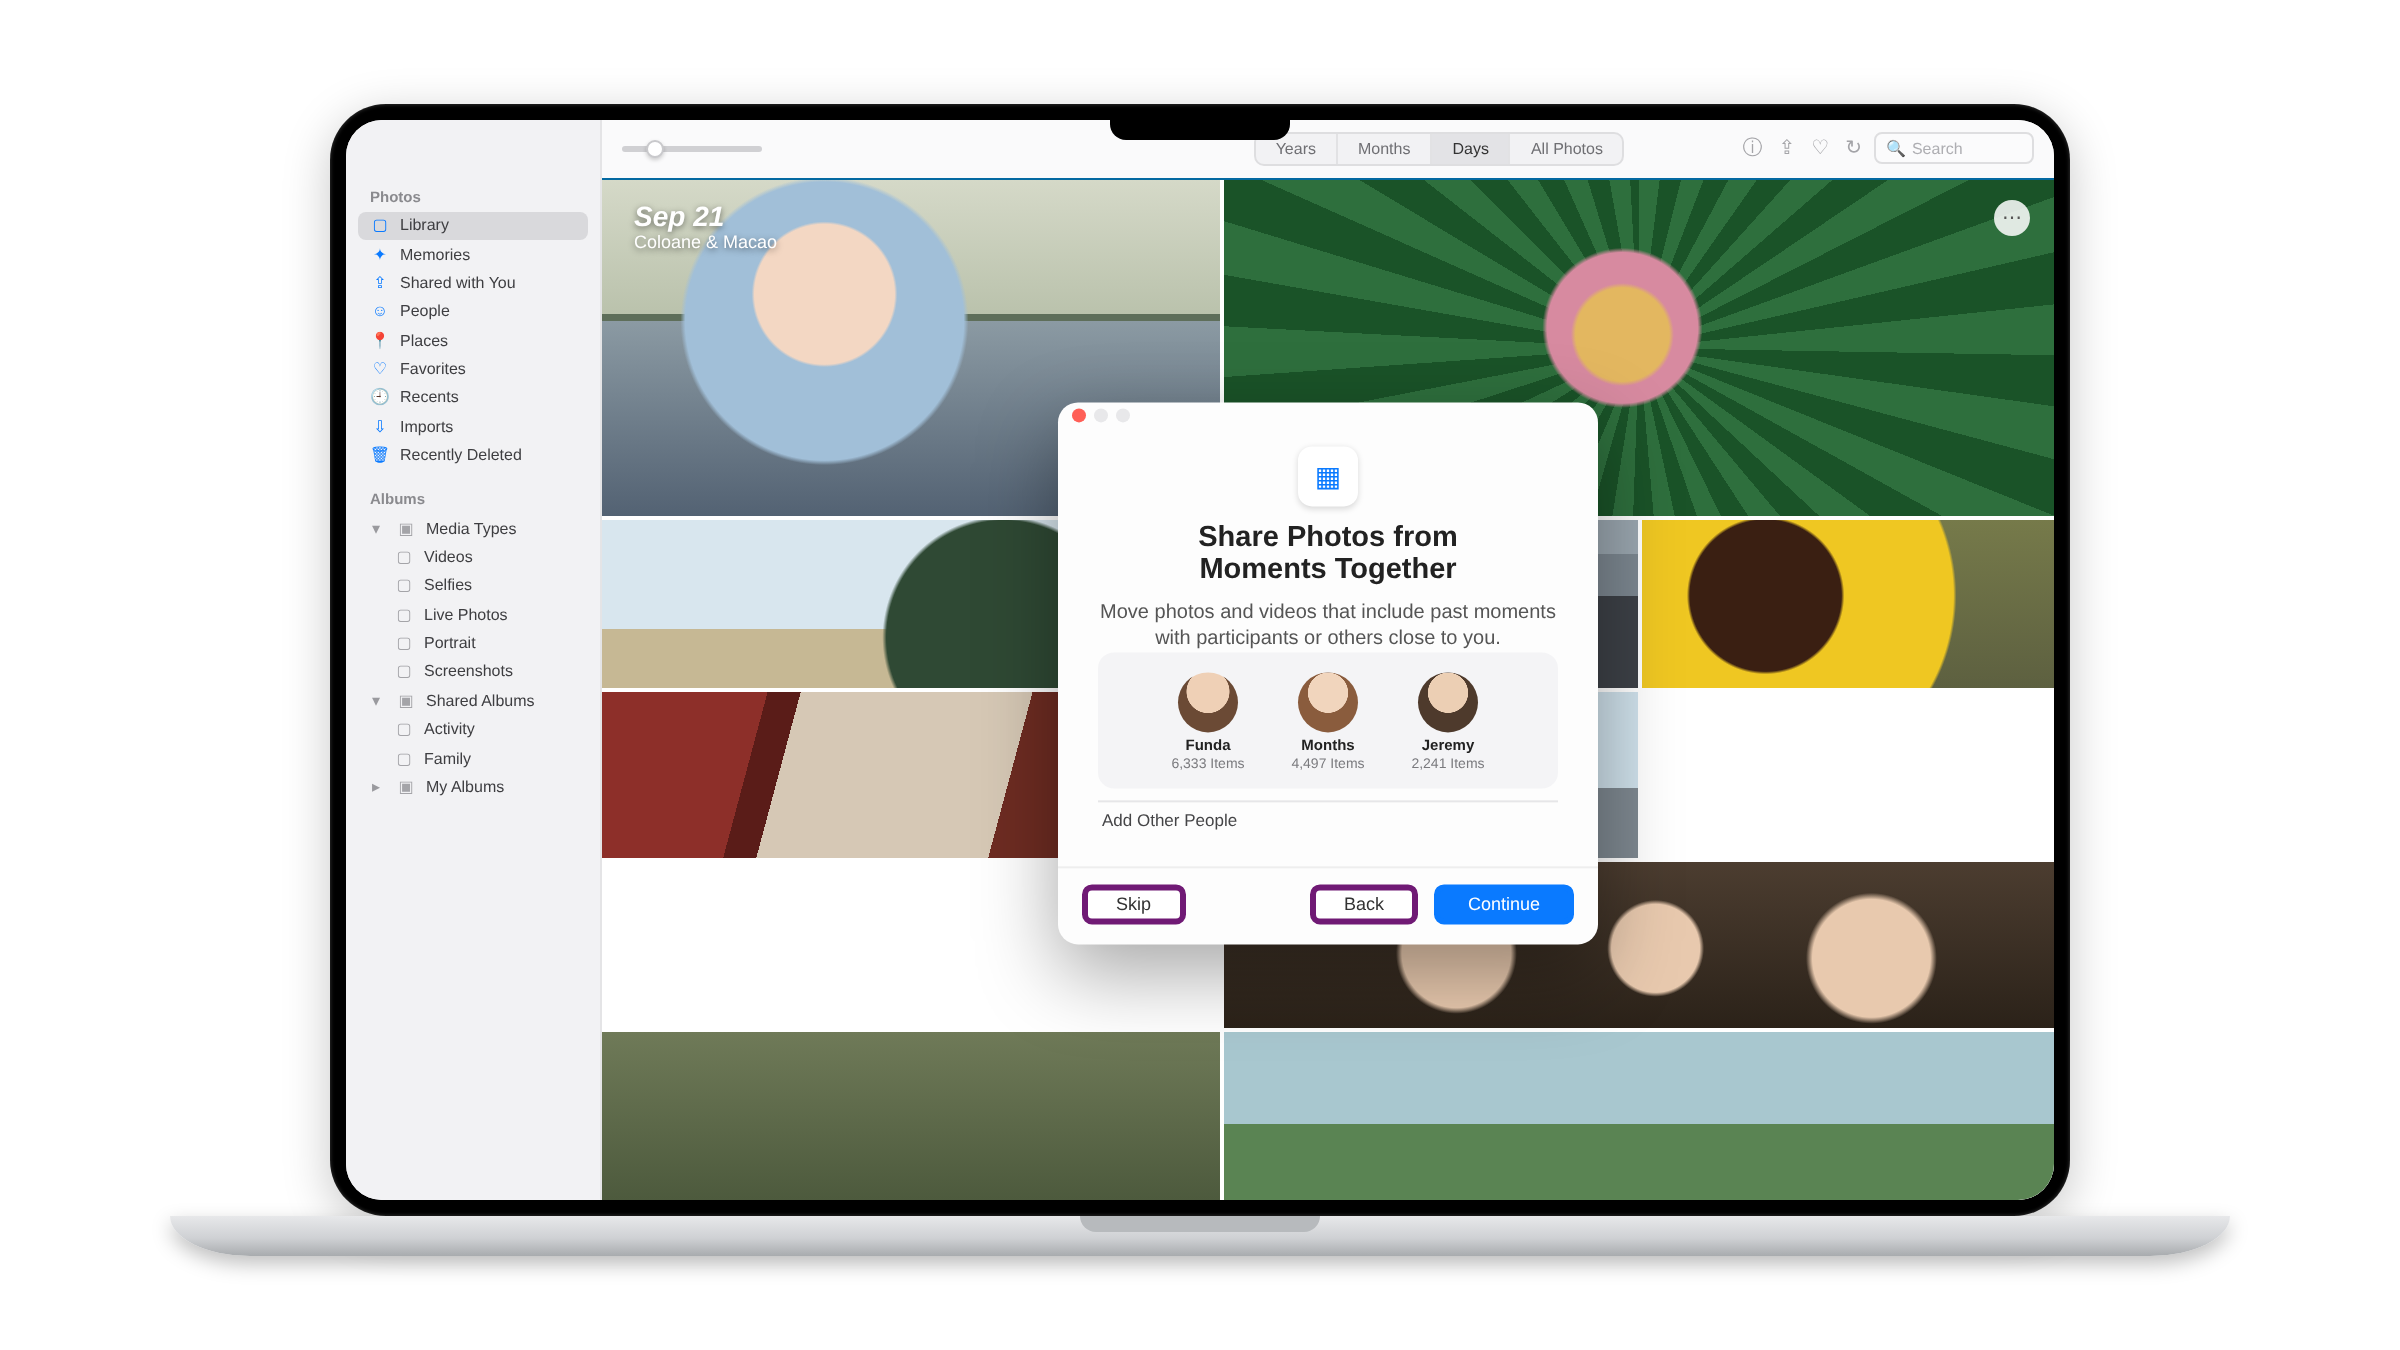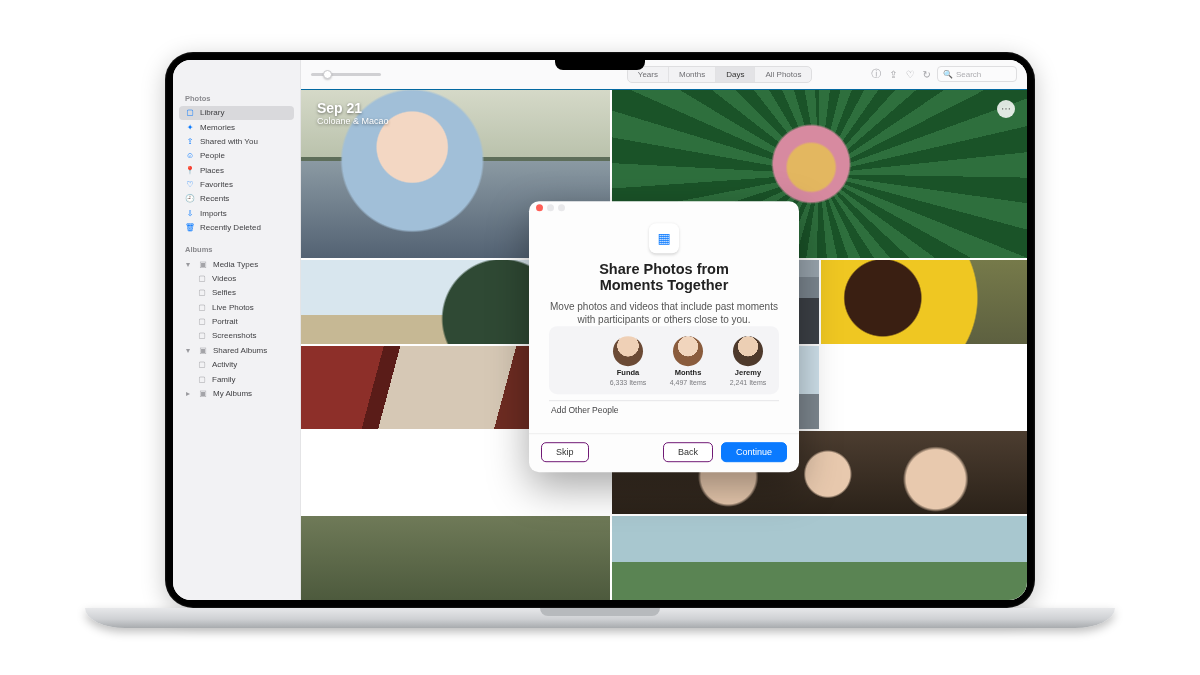--- a/index.html
+++ b/index.html
@@ -124,21 +124,21 @@
     grid-auto-rows: 1fr;
     gap: 2px;
     height: 100%;
   }
   .tile { position: relative; overflow: hidden; }
   .tile.full2 { grid-row: span 2; }
   .overlay-text {
     position: absolute; top: 10px; left: 16px; color: #fff;
     text-shadow: 0 1px 3px rgba(0,0,0,.5);
   }
-  .overlay-text .date { font-size: 14px; font-weight: 700; }
+  .overlay-text .date { font-size: 14px; font-weight: 700; font-style: italic; }
   .overlay-text .loc  { font-size: 9px; font-weight: 500; }
   .more-badge {
     position: absolute; top: 10px; right: 12px;
     width: 18px; height: 18px; border-radius: 50%;
     background: rgba(255,255,255,.85); color: #555;
     display: flex; align-items: center; justify-content: center; font-size: 10px;
   }
   
   .p1 { background:
          radial-gradient(ellipse 70px 70px at 36% 34%, #f3d7c3 0%, #f3d7c3 50%, transparent 52%),
@@ -191,21 +191,21 @@
   .modal-body { padding: 6px 20px 14px; text-align: center; }
   .modal-icon {
     width: 30px; height: 30px; border-radius: 7px; margin: 2px auto 8px;
     background: #fff; box-shadow: 0 1px 3px rgba(0,0,0,.15);
     display: flex; align-items: center; justify-content: center; color: #0a7aff; font-size: 14px;
   }
   .modal-title { font-size: 14.5px; font-weight: 700; line-height: 1.15; margin-bottom: 6px; }
   .modal-sub { font-size: 10px; color: #555; line-height: 1.3; }
   .people-card {
     background: #f4f4f6; border-radius: 8px; padding: 10px 8px 8px;
-    display: flex; flex-direction: column; align-items: flex-end; gap: 6px;
+    display: flex; flex-direction: column; align-items: center; gap: 6px;
   }
   .people-row { display: flex; gap: 14px; }
   .person { display: flex; flex-direction: column; align-items: center; gap: 2px; width: 46px; }
   .avatar { width: 30px; height: 30px; border-radius: 50%; background: #cdb79e; background-size: cover; }
   .avatar.a1 { background: radial-gradient(circle at 50% 32%, #efd0b6 0 42%, #6b4a35 43%); }
   .avatar.a2 { background: radial-gradient(circle at 50% 34%, #f1d5bd 0 40%, #8a5c3d 41%); }
   .avatar.a3 { background: radial-gradient(circle at 50% 34%, #eccfb4 0 40%, #4e3a2c 41%); }
   .pname { font-size: 7.5px; font-weight: 600; }
   .pcount { font-size: 7px; color: #7a7a7e; }
   .found { font-size: 7.5px; color: #838387; margin: 6px 0 2px; }
@@ -213,21 +213,21 @@
     align-self: stretch; margin-top: 6px;
     font-size: 8.5px; color: #454547; text-align: left; padding: 4px 2px;
     border-top: 1px solid #e6e6e8; cursor: default;
   }
   .modal-footer {
     display: flex; align-items: center; padding: 8px 12px 10px; gap: 8px;
     border-top: 1px solid #eee;
   }
   .btn {
     height: 20px; padding: 0 14px; border-radius: 5px;
-    background: #fff; border: 1px solid #701a75; color: #333;
+    background: #fff; border: 3px solid #701a75; color: #333;
     font-size: 9px; display: flex; align-items: center; justify-content: center;
   }
   .btn.primary { background: #0a7aff; border-color: #0a7aff; color: #fff; }
   .footer-spacer { flex: 1; }
 </style>
 </head>
 <body>
 
 <div class="laptop">
   <div class="laptop-body">

